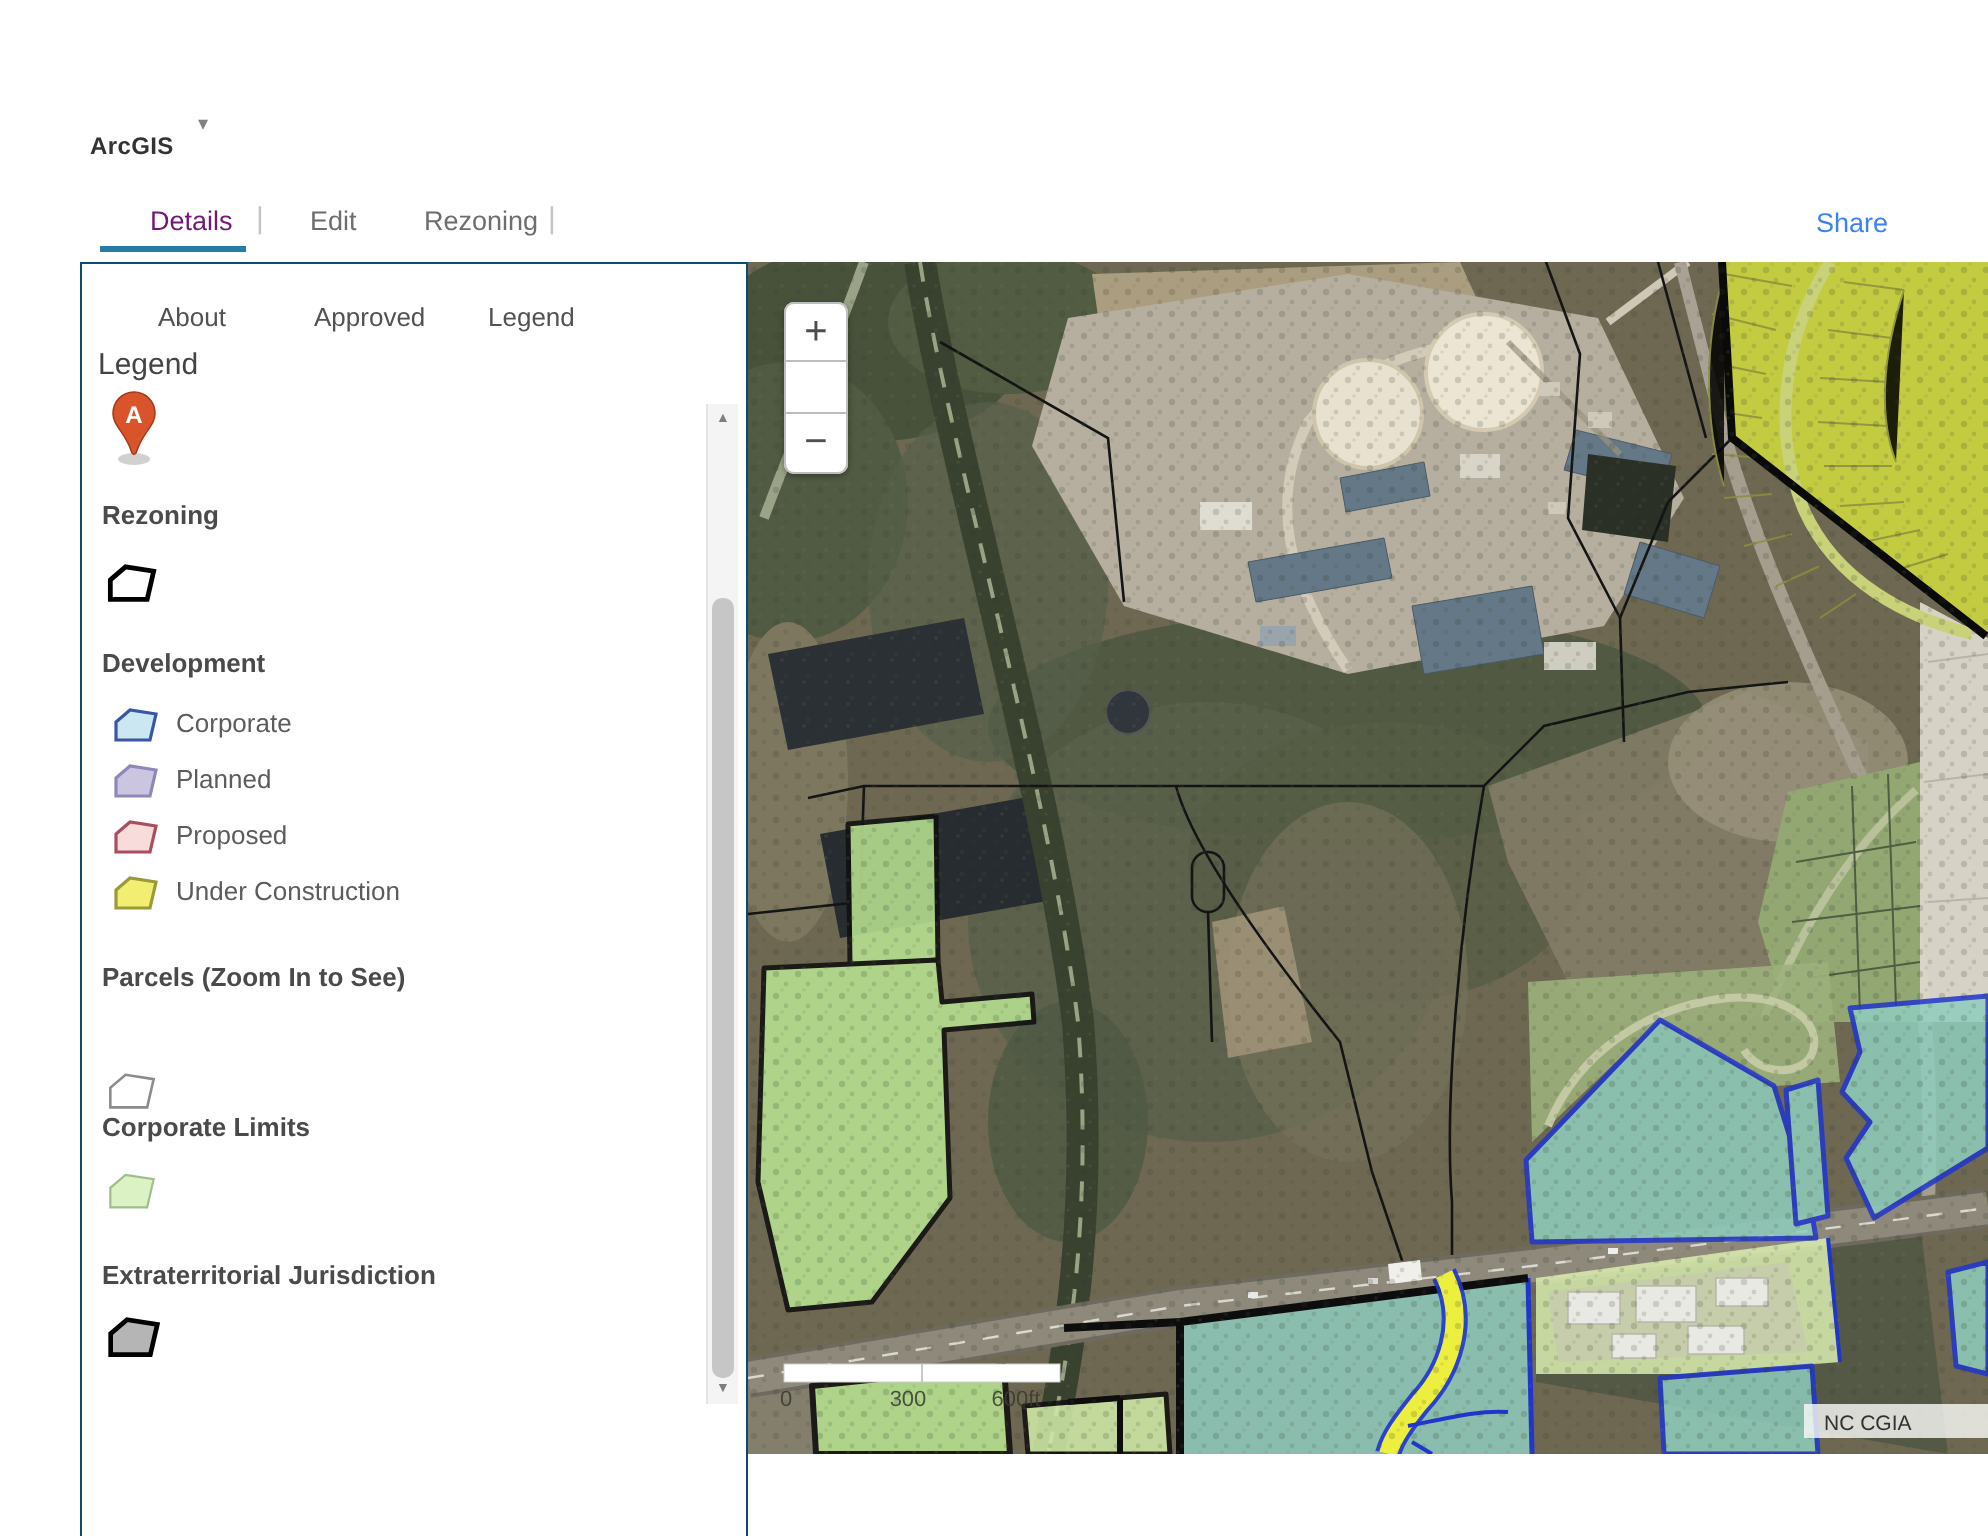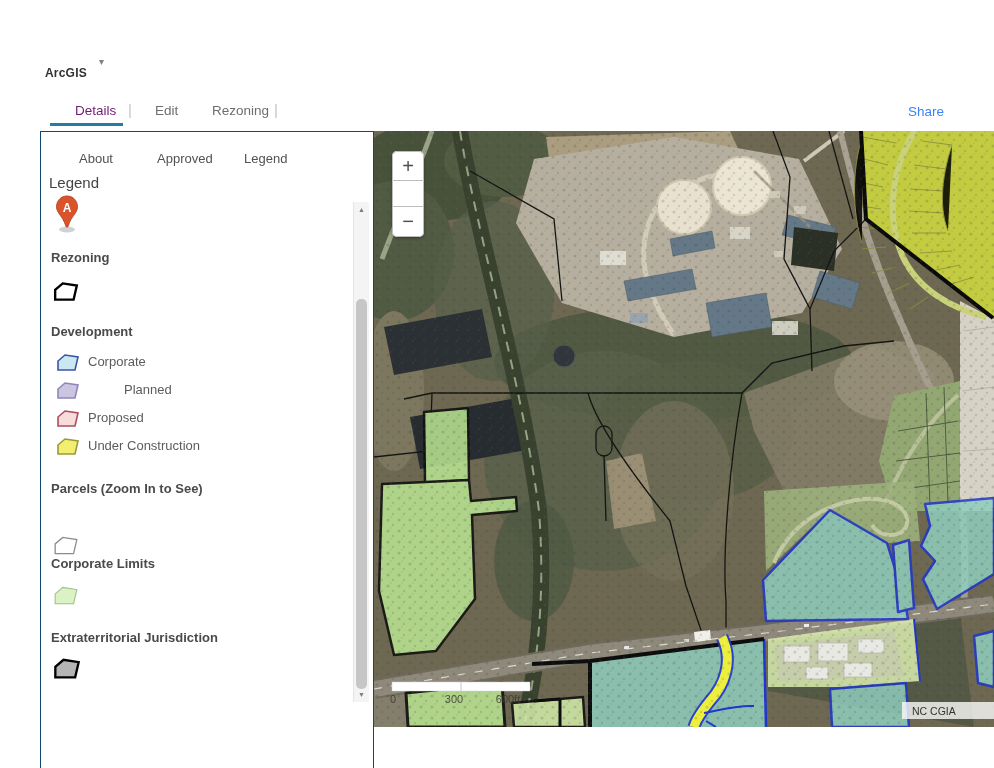--- a/index.html
+++ b/index.html
@@ -82,21 +82,21 @@
     <span class="abs sec-title" style="top:192px;">Development</span>
 
     <svg class="abs swatch small" style="top:220px;" viewBox="0 0 24 20">
       <polygon points="2,18 2,9 9,3 22,5 19,18" fill="#cbe7f2" stroke="#3a55a8" stroke-width="1.6"></polygon>
     </svg>
     <span class="abs item-label" style="left:47px;top:222px;">Corporate</span>
 
     <svg class="abs swatch small" style="top:248px;" viewBox="0 0 24 20">
       <polygon points="2,18 2,9 9,3 22,5 19,18" fill="#cbc5e0" stroke="#8f87ba" stroke-width="1.6"></polygon>
     </svg>
-    <span class="abs item-label" style="left:47px;top:250px;margin-left:36px;">Planned</span>
+    <span class="abs item-label" style="left:47px;top:250px;">Planned</span>
 
     <svg class="abs swatch small" style="top:276px;" viewBox="0 0 24 20">
       <polygon points="2,18 2,9 9,3 22,5 19,18" fill="#f7dcdb" stroke="#ab4d5e" stroke-width="1.6"></polygon>
     </svg>
     <span class="abs item-label" style="left:47px;top:278px;">Proposed</span>
 
     <svg class="abs swatch small" style="top:304px;" viewBox="0 0 24 20">
       <polygon points="2,18 2,9 9,3 22,5 19,18" fill="#f1ee72" stroke="#9a9a39" stroke-width="1.6"></polygon>
     </svg>
     <span class="abs item-label" style="left:47px;top:306px;">Under Construction</span>

